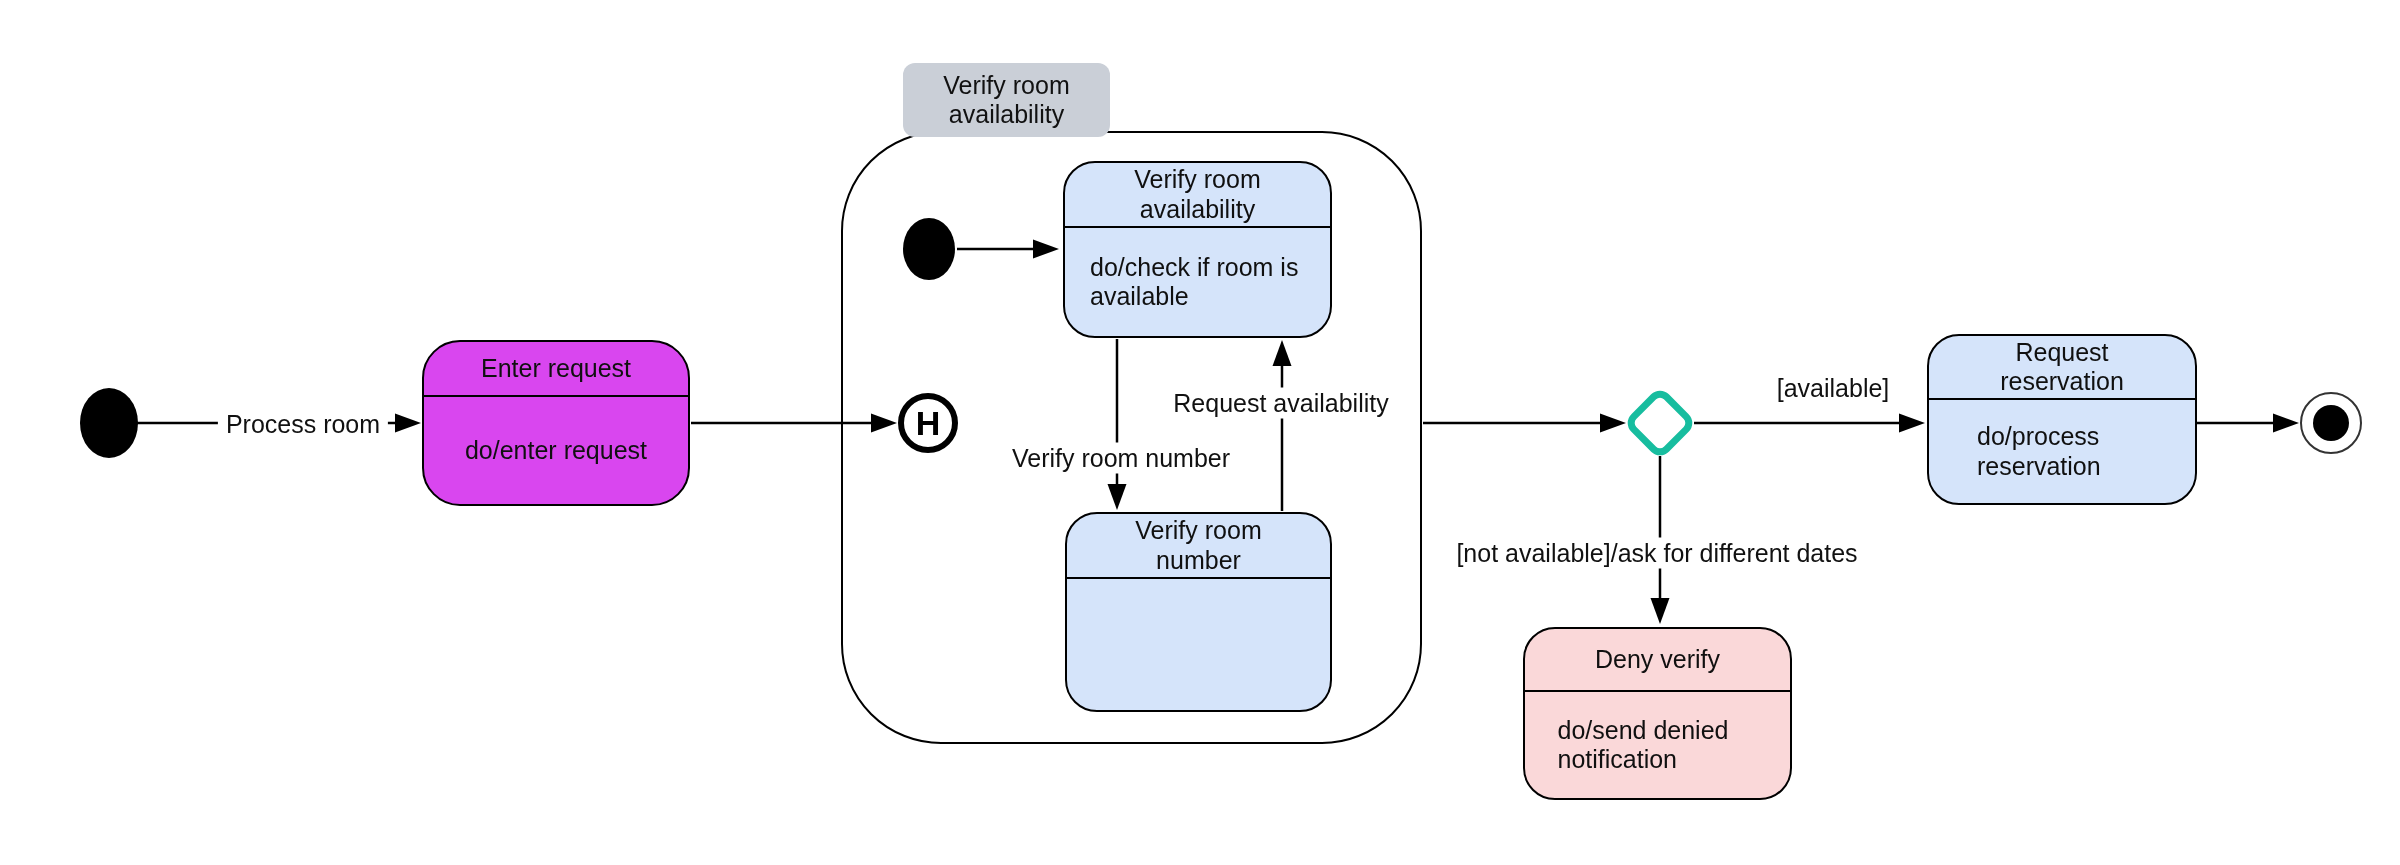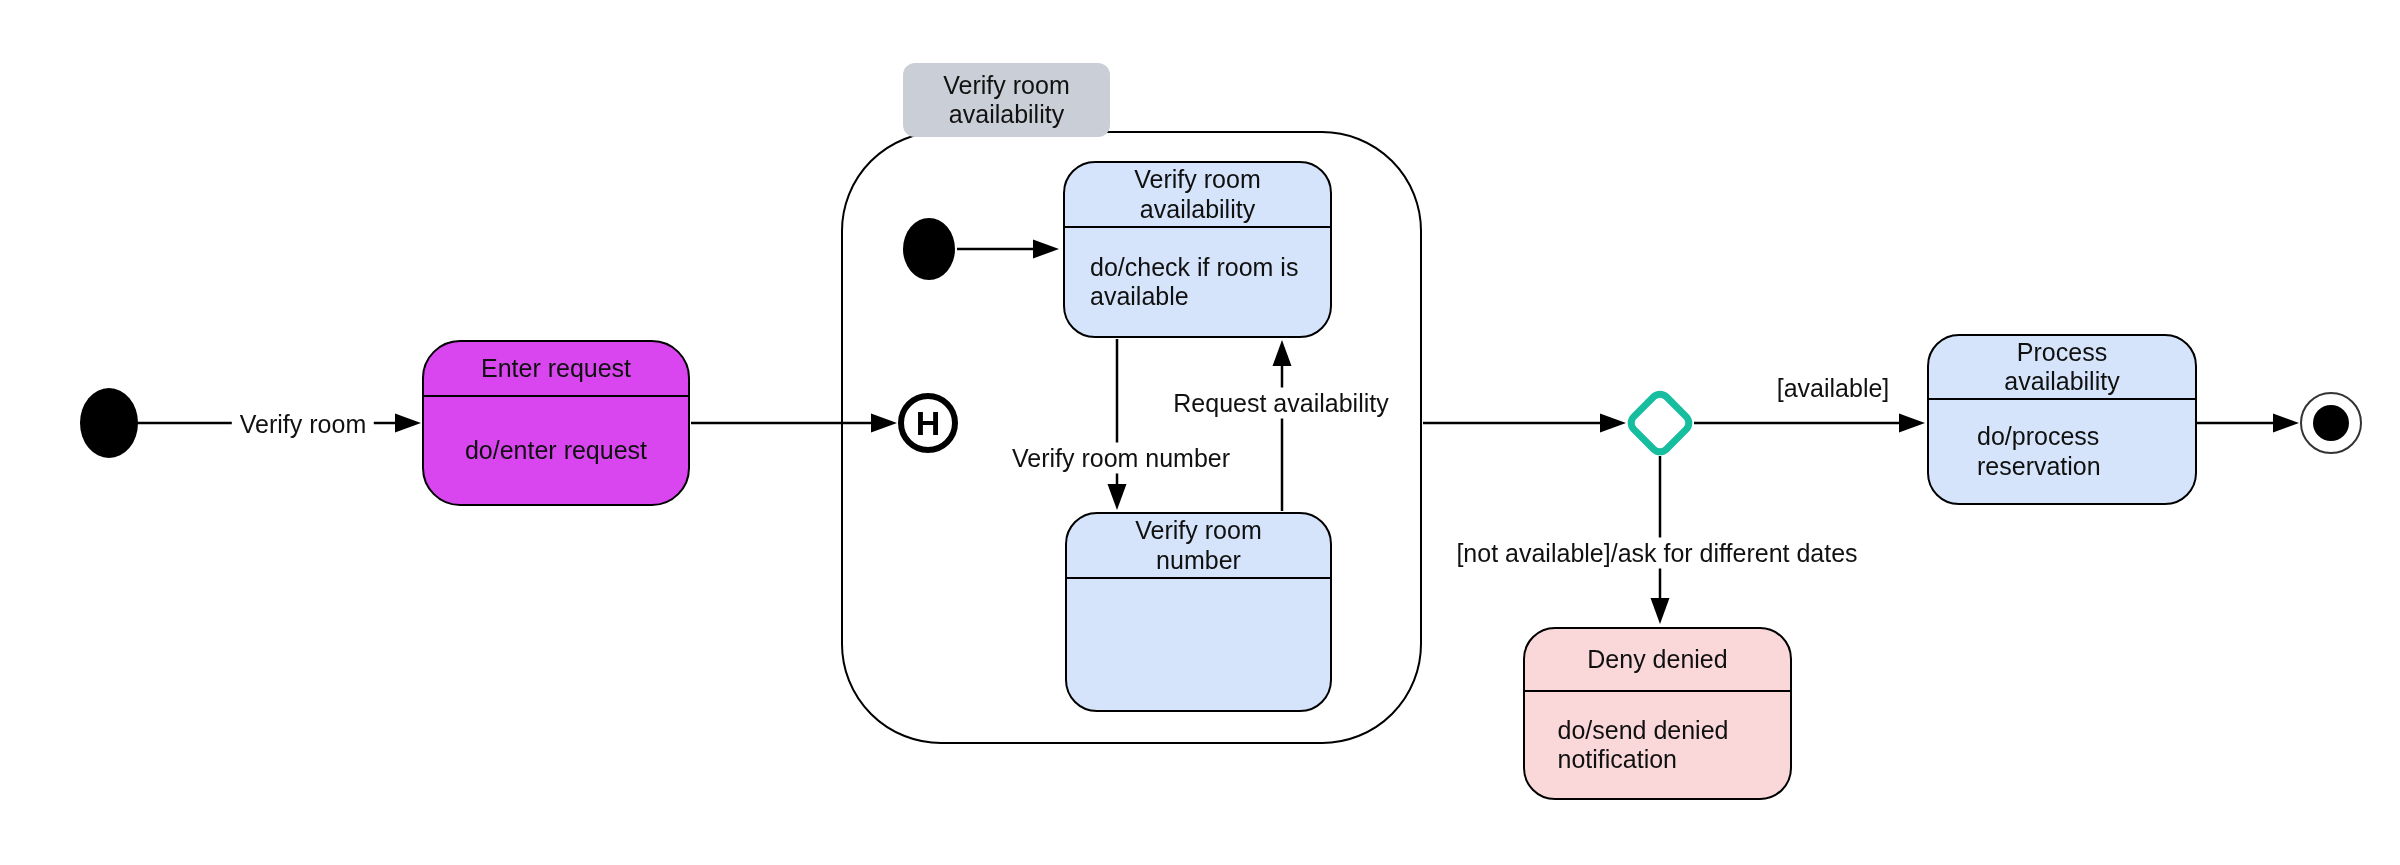--- a/index.html
+++ b/index.html
@@ -144,39 +144,39 @@
   </div>
 
   <div class="state s-light r32" style="left:1045px;top:512px;width:267px;height:200px;">
     <div class="state-title" style="height:65px">
       <span style="max-width:190px">Verify room number</span>
     </div>
   </div>
 
   <div class="state s-light r32" style="left:1907px;top:334px;width:270px;height:171px;">
     <div class="state-title" style="height:64px">
-      <span style="max-width:160px">Process availability</span>
+      <span style="max-width:160px">Request reservation</span>
     </div>
     <div class="state-body">
       <span style="max-width:170px">do/process reservation</span>
     </div>
   </div>
 
   <div class="state s-pink r32" style="left:1503px;top:627px;width:269px;height:173px;">
     <div class="state-title" style="height:63px">
-      <span style="max-width:230px">Deny denied</span>
+      <span style="max-width:230px">Deny verify</span>
     </div>
     <div class="state-body">
       <span style="max-width:200px">do/send denied notification</span>
     </div>
   </div>
 
   <div class="history">
     <span>H</span>
   </div>
 
-  <div class="edge-label" style="left:283px;top:424px;">Verify room</div>
+  <div class="edge-label" style="left:283px;top:424px;">Process room</div>
   <div class="edge-label" style="left:1101px;top:458px;">Verify room number</div>
   <div class="edge-label" style="left:1261px;top:403px;">Request availability</div>
   <div class="edge-label" style="left:1813px;top:388px;">[available]</div>
   <div class="edge-label" style="left:1637px;top:553px;">[not available]/ask for different dates</div>
 
 </div>
 
 </body></html>

